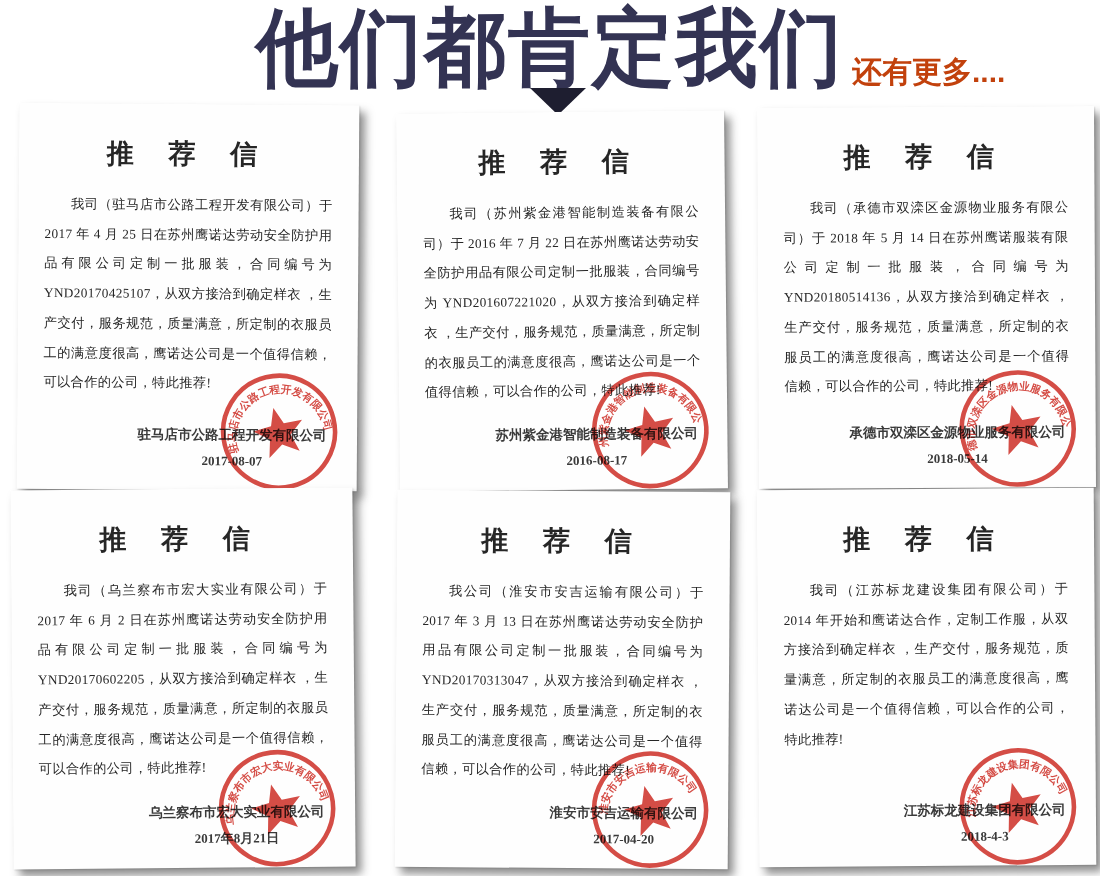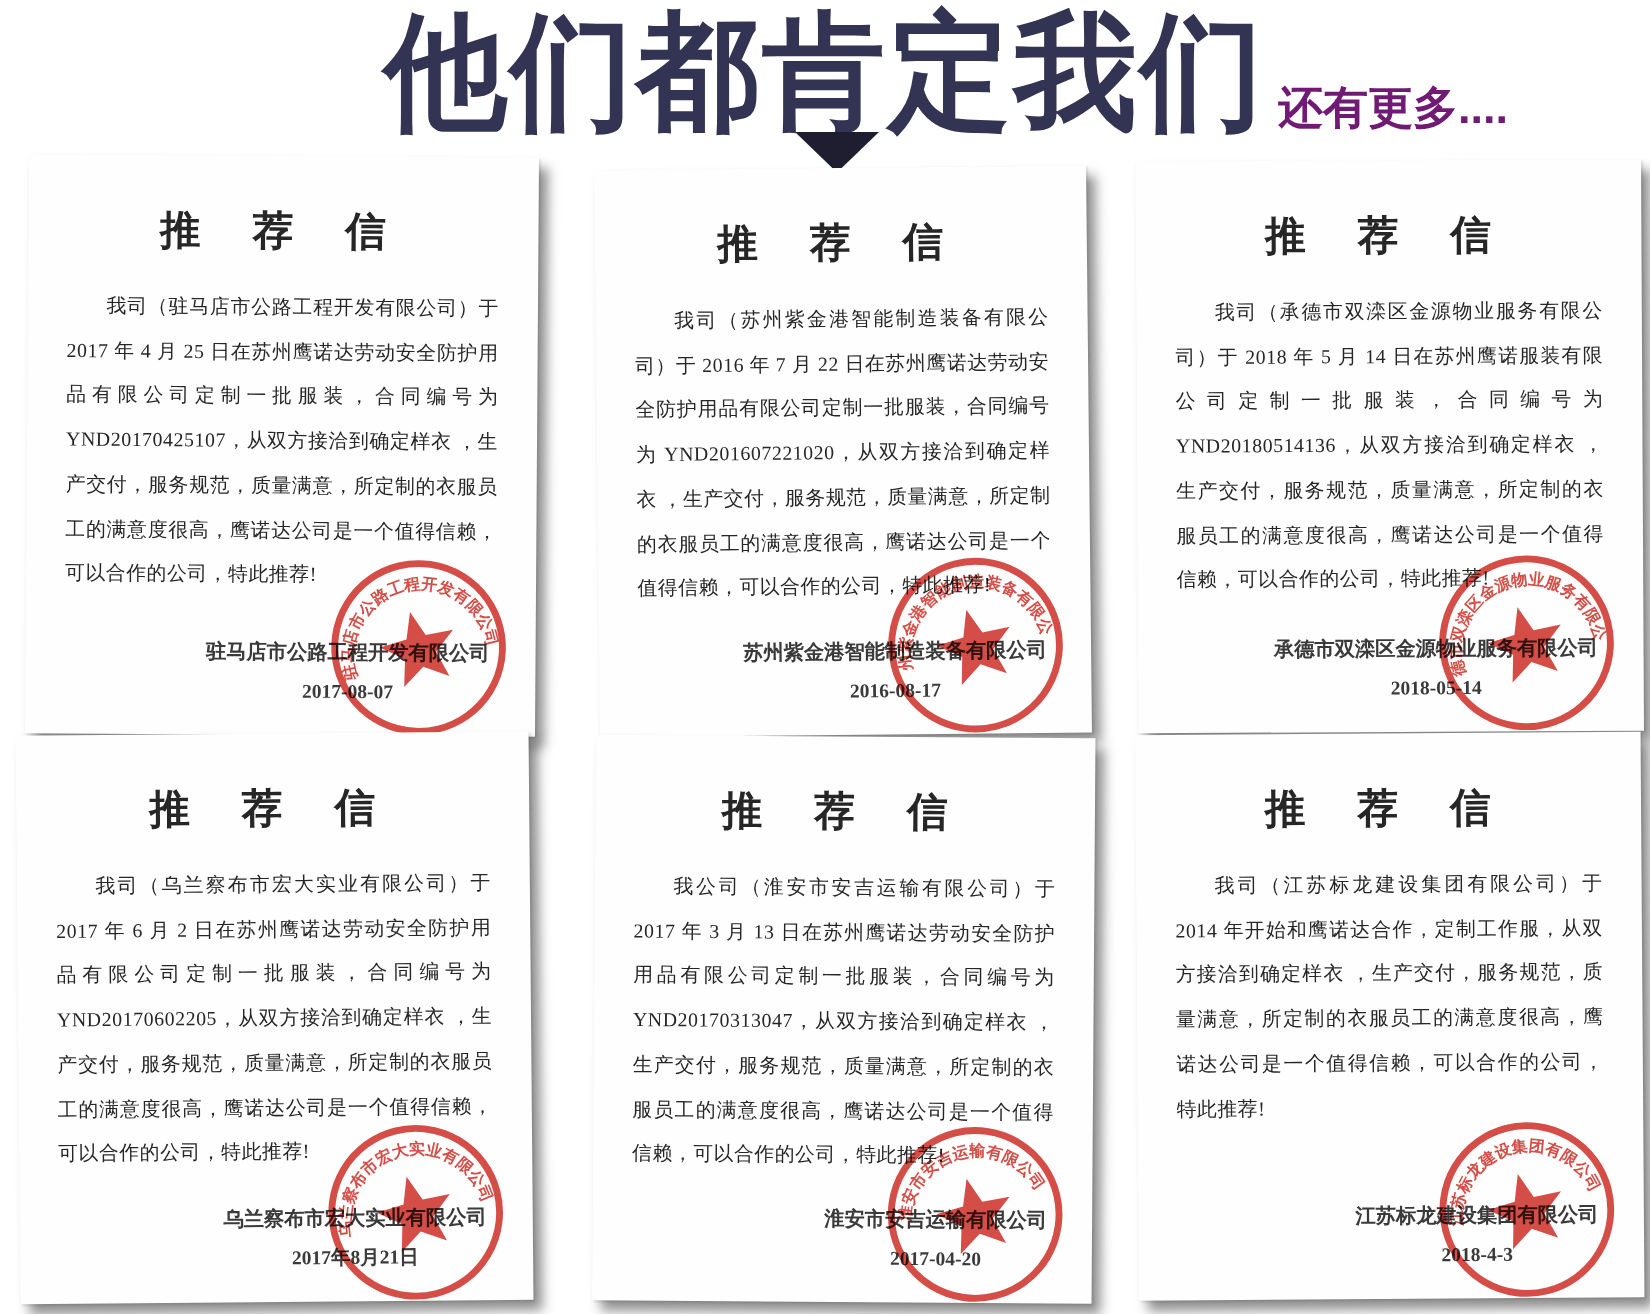--- a/index.html
+++ b/index.html
@@ -19,21 +19,21 @@
     letter-spacing:2px;
     color:#333353;
     transform:scaleY(1.04);
     white-space:nowrap;
   }
   .hero-sub{
     position:absolute;left:852px;top:52px;
     font-family:"Liberation Sans","DejaVu Sans",sans-serif;
     font-weight:900;
     font-size:30px;
-    color:#701a75;
+    color:#c2410c;
     white-space:nowrap;
   }
   .down-triangle{
     position:absolute;left:530px;top:88px;
     width:0;height:0;
     border-left:28px solid transparent;
     border-right:28px solid transparent;
     border-top:27px solid #1e1e30;
   }
   

